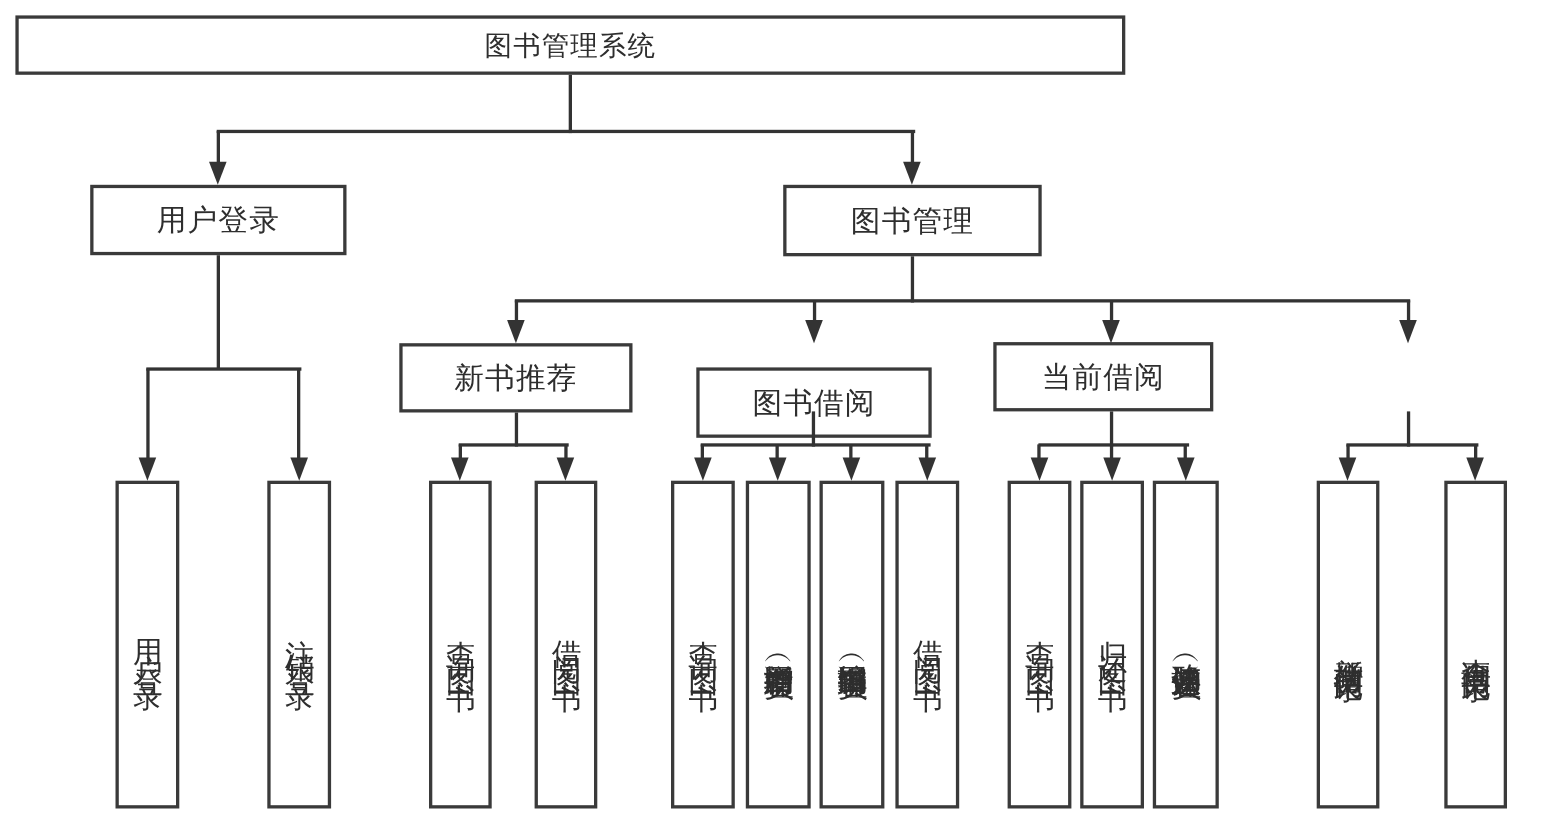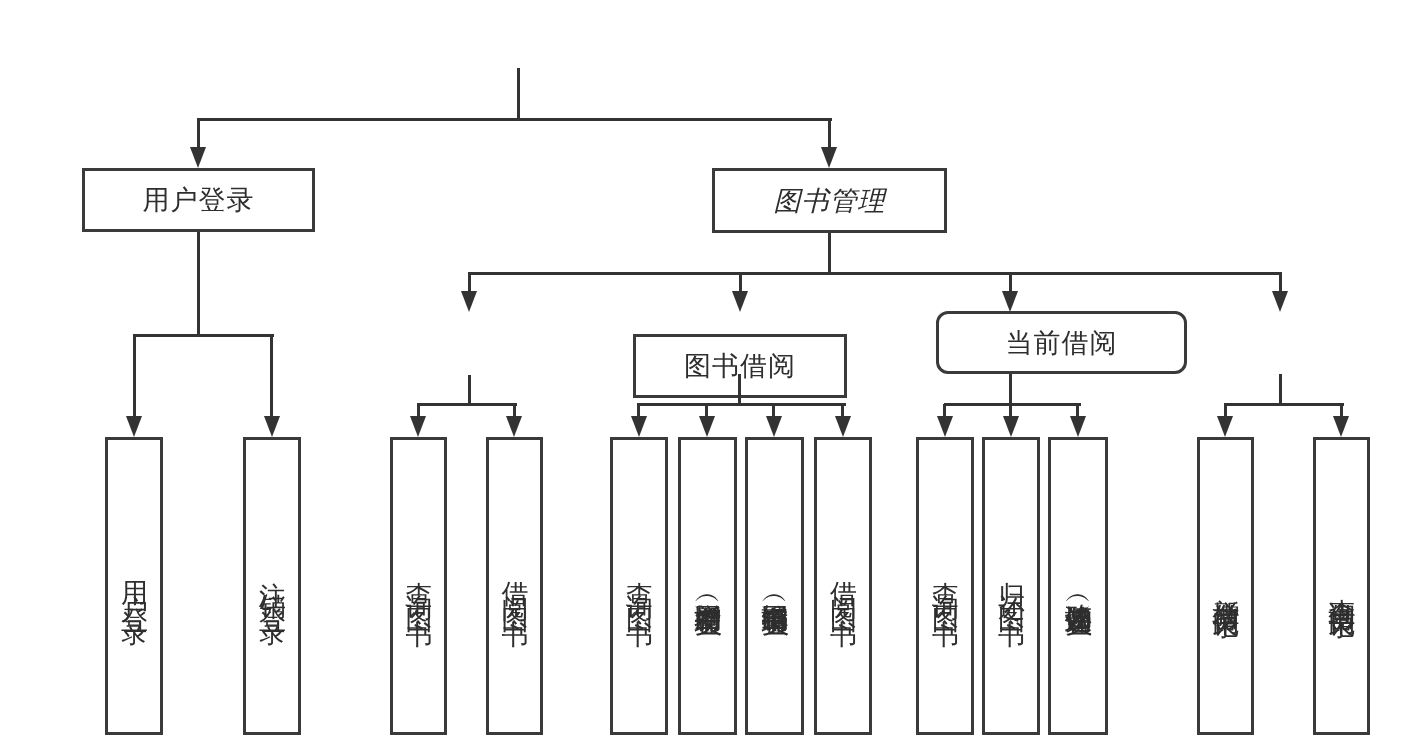--- a/index.html
+++ b/index.html
@@ -33,32 +33,38 @@
   #watermark {
     position:absolute; right:14px; bottom:8px; font-size:20px; color:#b4b8be;
     letter-spacing:1px; white-space:nowrap;
   }
 </style>
 </head>
 <body>
 
 <div id="canvas">
 
+  <div class="node h root" style="left:14px; top:14px; width:1009px; height:54px;">
+    <span>图书管理系统</span>
+  </div>
 
   <div class="node h" style="left:82px; top:168px; width:233px; height:64px;">
     <span>用户登录</span>
   </div>
-  <div class="node h" style="left:712px; top:168px; width:235px; height:65px;font-style:italic;">
+  <div class="node h" style="left:712px; top:168px; width:235px; height:65px;">
     <span>图书管理</span>
   </div>
 
+  <div class="node h" style="left:363px; top:312px; width:212px; height:63px;">
+    <span>新书推荐</span>
+  </div>
   <div class="node h" style="left:633px; top:310px; width:214px; height:64px;margin-top:24px;">
     <span>图书借阅</span>
   </div>
-  <div class="node h" style="left:936px; top:311px; width:251px; height:63px;border-radius:12px;">
+  <div class="node h" style="left:903px; top:311px; width:200px; height:63px;">
     <span>当前借阅</span>
   </div>
 
   <div class="node v" style="left:105px; top:437px; width:58px; height:298px;">
     <span class="ls4">用户登录</span>
   </div>
   <div class="node v" style="left:243px; top:437px; width:58px; height:298px;">
     <span class="ls4">注销登录</span>
   </div>
 

